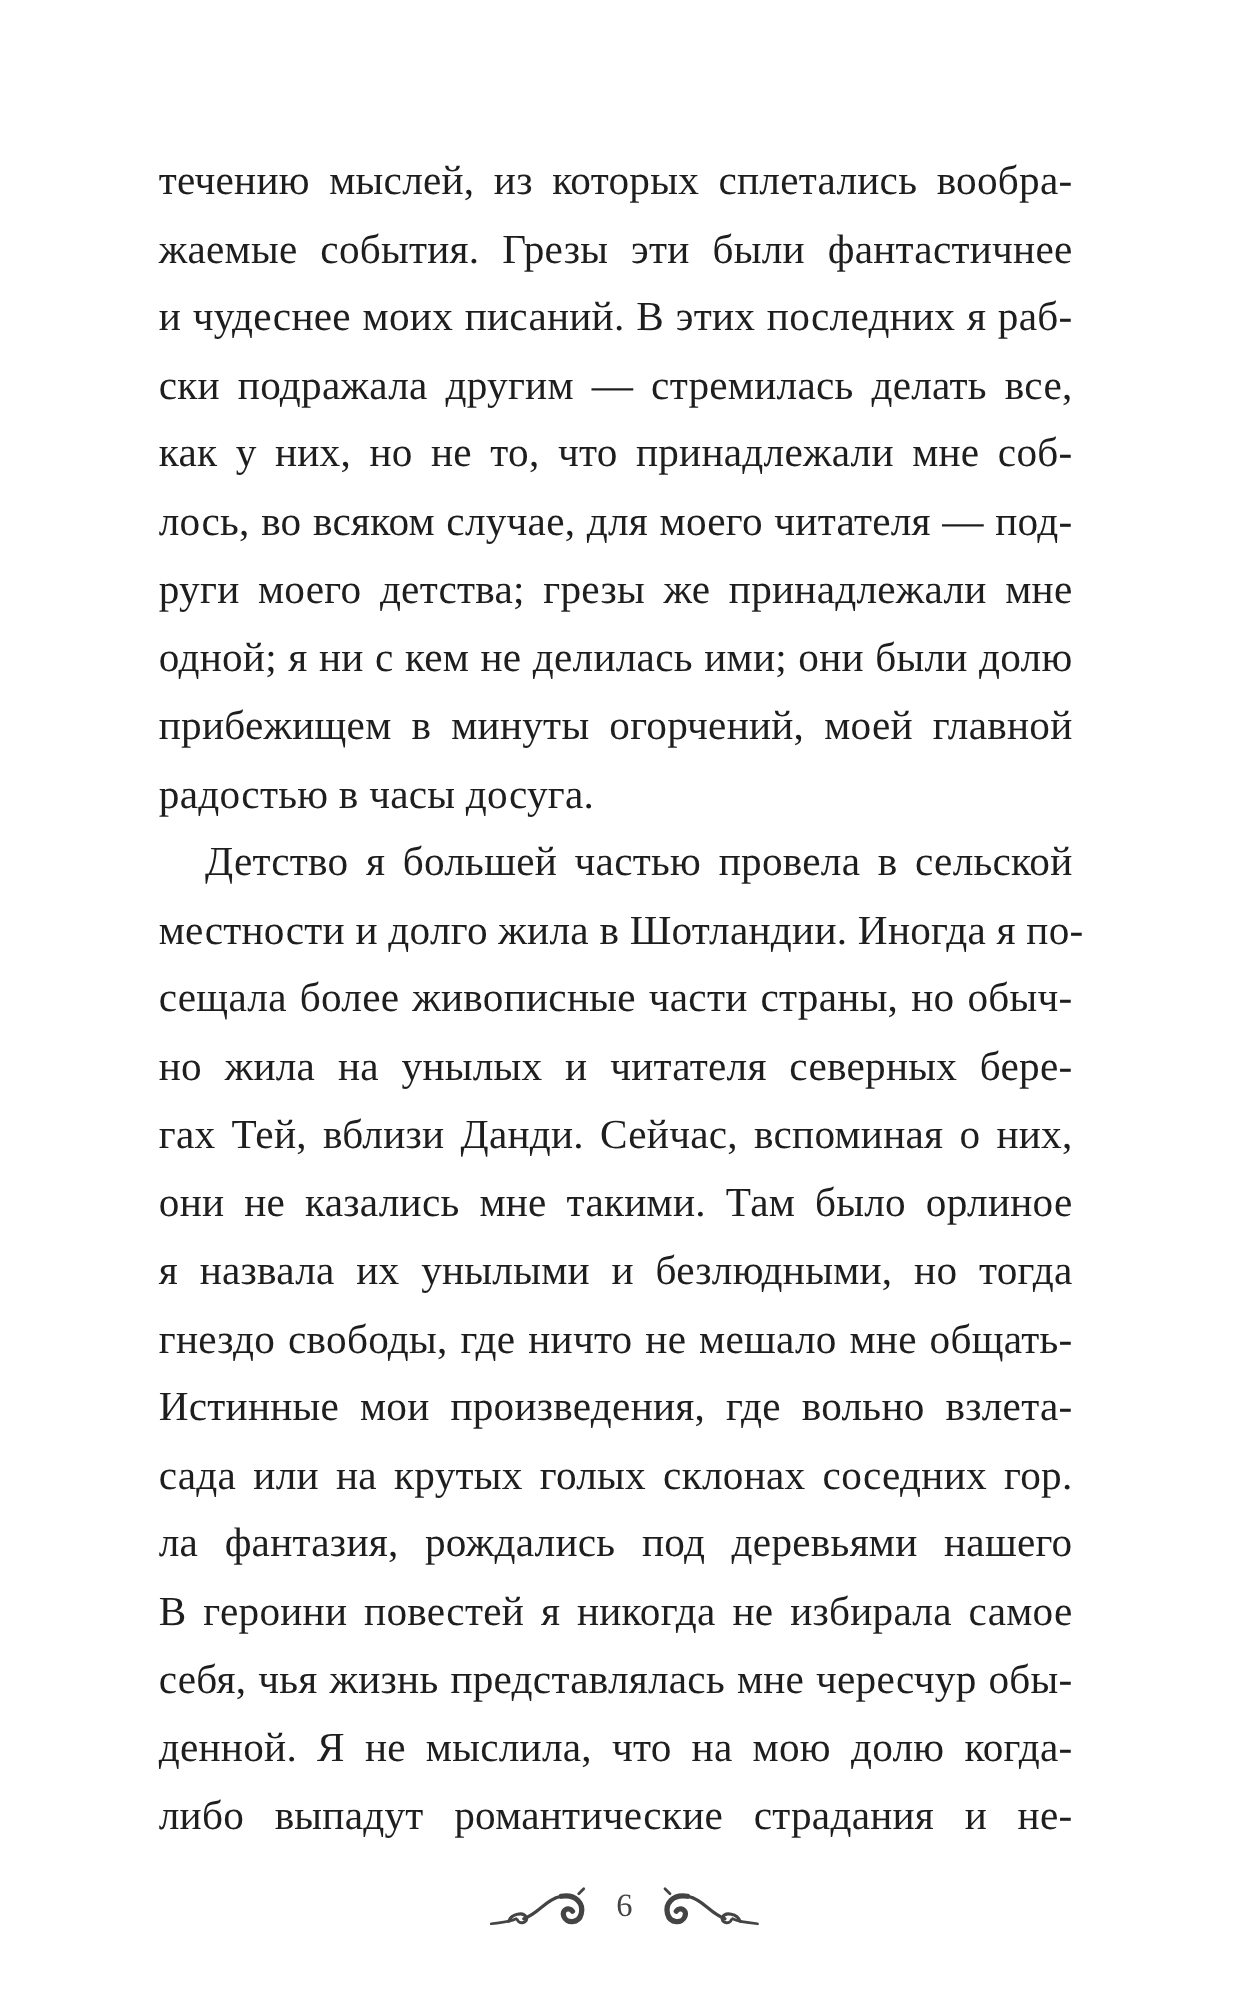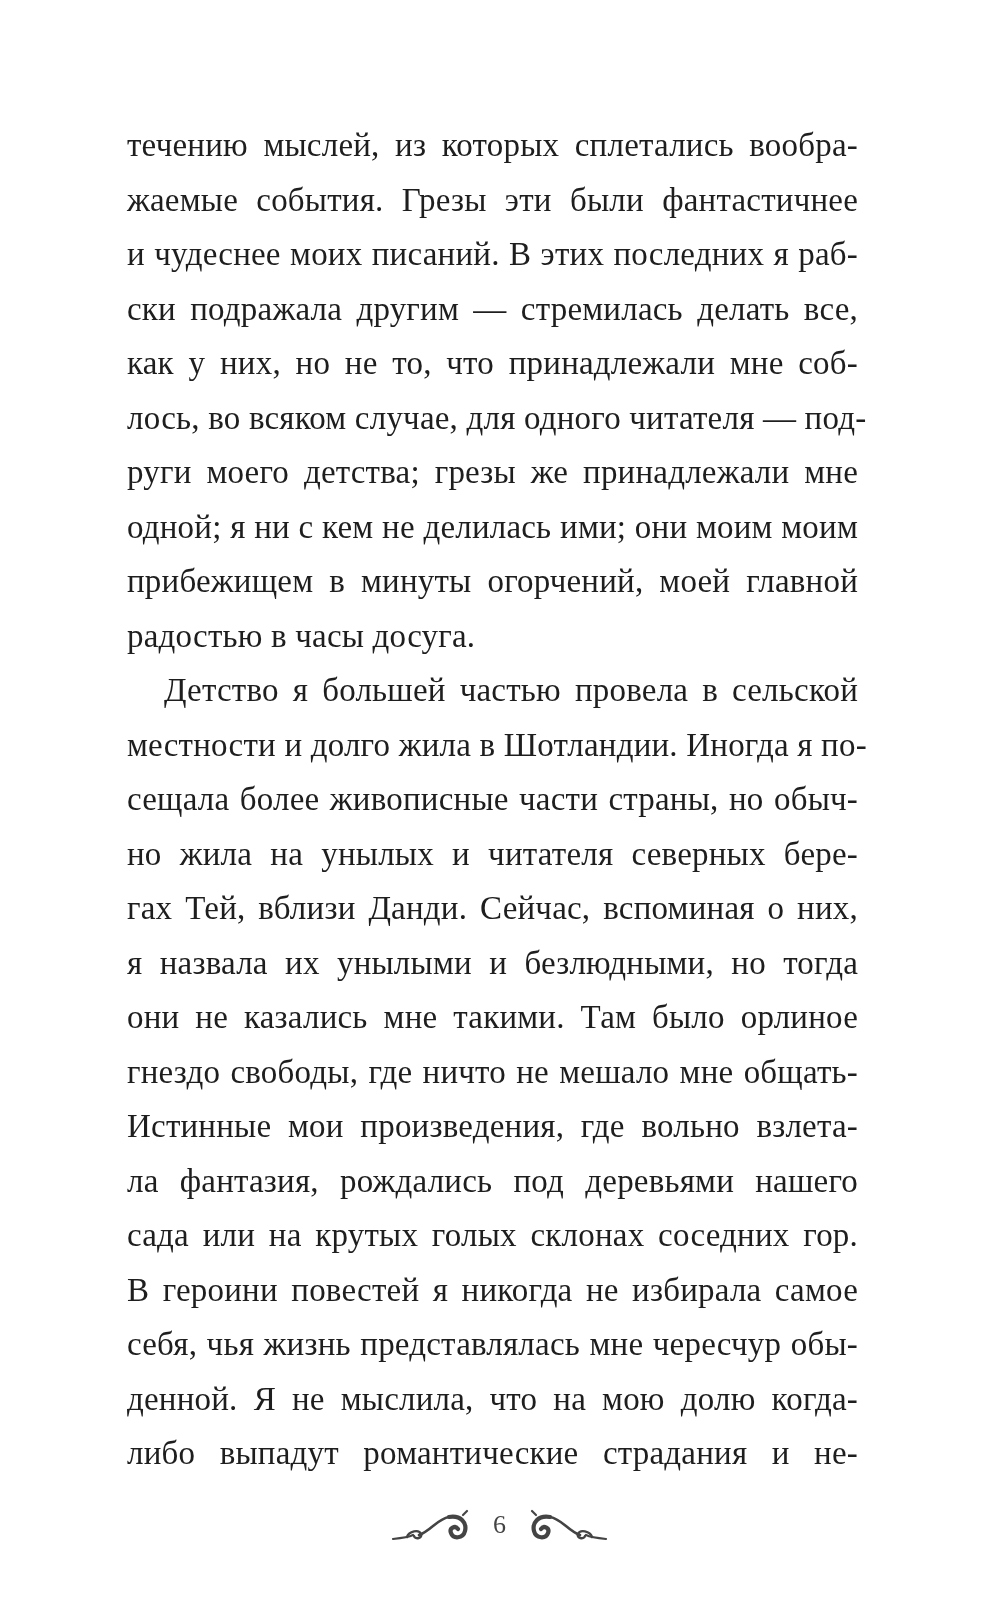--- a/index.html
+++ b/index.html
@@ -73,39 +73,39 @@
 
 <div class="page">
   <div class="text-block">
 
     <div>
       <span class="line">течению мыслей, из которых сплетались вообра-</span>
       <span class="line">жаемые события. Грезы эти были фантастичнее</span>
       <span class="line">и чудеснее моих писаний. В этих последних я раб-</span>
       <span class="line">ски подражала другим — стремилась делать все,</span>
       <span class="line">как у них, но не то, что принадлежали мне соб-</span>
-      <span class="line">лось, во всяком случае, для одного читателя — под-</span>
+      <span class="line">лось, во всяком случае, для моего читателя — под-</span>
       <span class="line">руги моего детства; грезы же принадлежали мне</span>
-      <span class="line">одной; я ни с кем не делилась ими; они моим моим</span>
+      <span class="line">одной; я ни с кем не делилась ими; они были долю</span>
       <span class="line">прибежищем в минуты огорчений, моей главной</span>
       <span class="line last">радостью в часы досуга.</span>
     </div>
 
     <div>
       <span class="line indent">Детство я большей частью провела в сельской</span>
       <span class="line">местности и долго жила в Шотландии. Иногда я по-</span>
       <span class="line">сещала более живописные части страны, но обыч-</span>
       <span class="line">но жила на унылых и читателя северных бере-</span>
       <span class="line">гах Тей, вблизи Данди. Сейчас, вспоминая о них,</span>
+      <span class="line">они не казались мне такими. Там было орлиное</span>
       <span class="line">я назвала их унылыми и безлюдными, но тогда</span>
-      <span class="line">они не казались мне такими. Там было орлиное</span>
       <span class="line">гнездо свободы, где ничто не мешало мне общать-</span>
       <span class="line">Истинные мои произведения, где вольно взлета-</span>
+      <span class="line">сада или на крутых голых склонах соседних гор.</span>
       <span class="line">ла фантазия, рождались под деревьями нашего</span>
-      <span class="line">сада или на крутых голых склонах соседних гор.</span>
       <span class="line">В героини повестей я никогда не избирала самое</span>
       <span class="line">себя, чья жизнь представлялась мне чересчур обы-</span>
       <span class="line">денной. Я не мыслила, что на мою долю когда-</span>
       <span class="line">либо выпадут романтические страдания и не-</span>
 
     </div>
   </div>
 
   <div class="footer">
     <svg class="ornament" viewBox="0 0 80 36">

